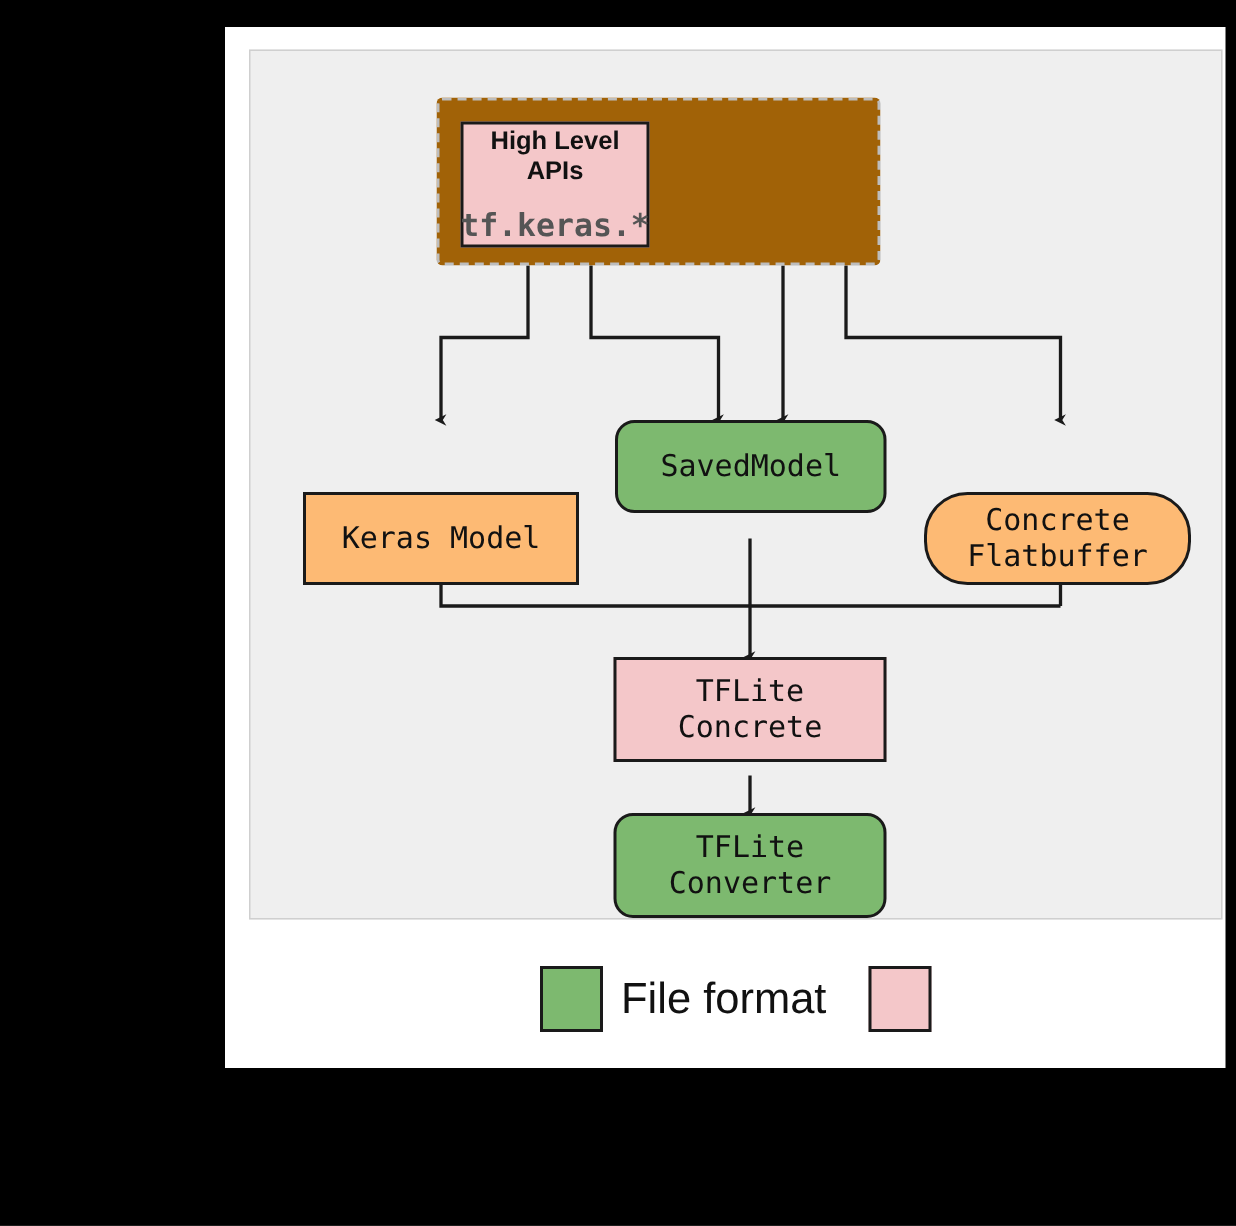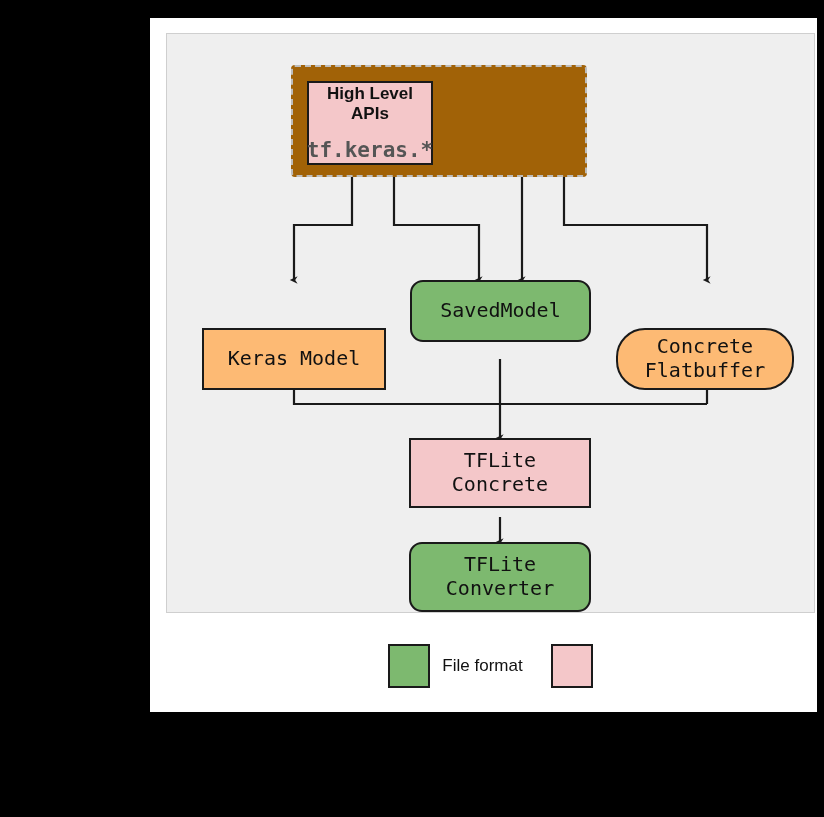--- a/index.html
+++ b/index.html
@@ -37,21 +37,21 @@
 
   
   #wires{position:absolute;left:0;top:0;width:649px;height:580px;
          pointer-events:none;}
 
   
   #legend{position:absolute;left:16px;top:612px;width:649px;height:72px;
           display:flex;align-items:center;justify-content:center;gap:28px;}
   .lg-item{display:flex;align-items:center;gap:12px;}
   .lg-sw{width:42px;height:44px;border:2px solid #1a1a1a;box-sizing:border-box;}
-  .lg-lbl{font-family:"Liberation Sans",sans-serif;font-size:17px;color:#111;}
+  .lg-lbl{font-family:"Liberation Sans",sans-serif;font-size:29px;color:#111;}
 </style>
 </head>
 <body>
 
 <div id="canvas">
   <div id="card">
 
     <div id="panel">
 
       <svg id="wires" viewBox="0 0 649 580" xmlns="http://www.w3.org/2000/svg">

